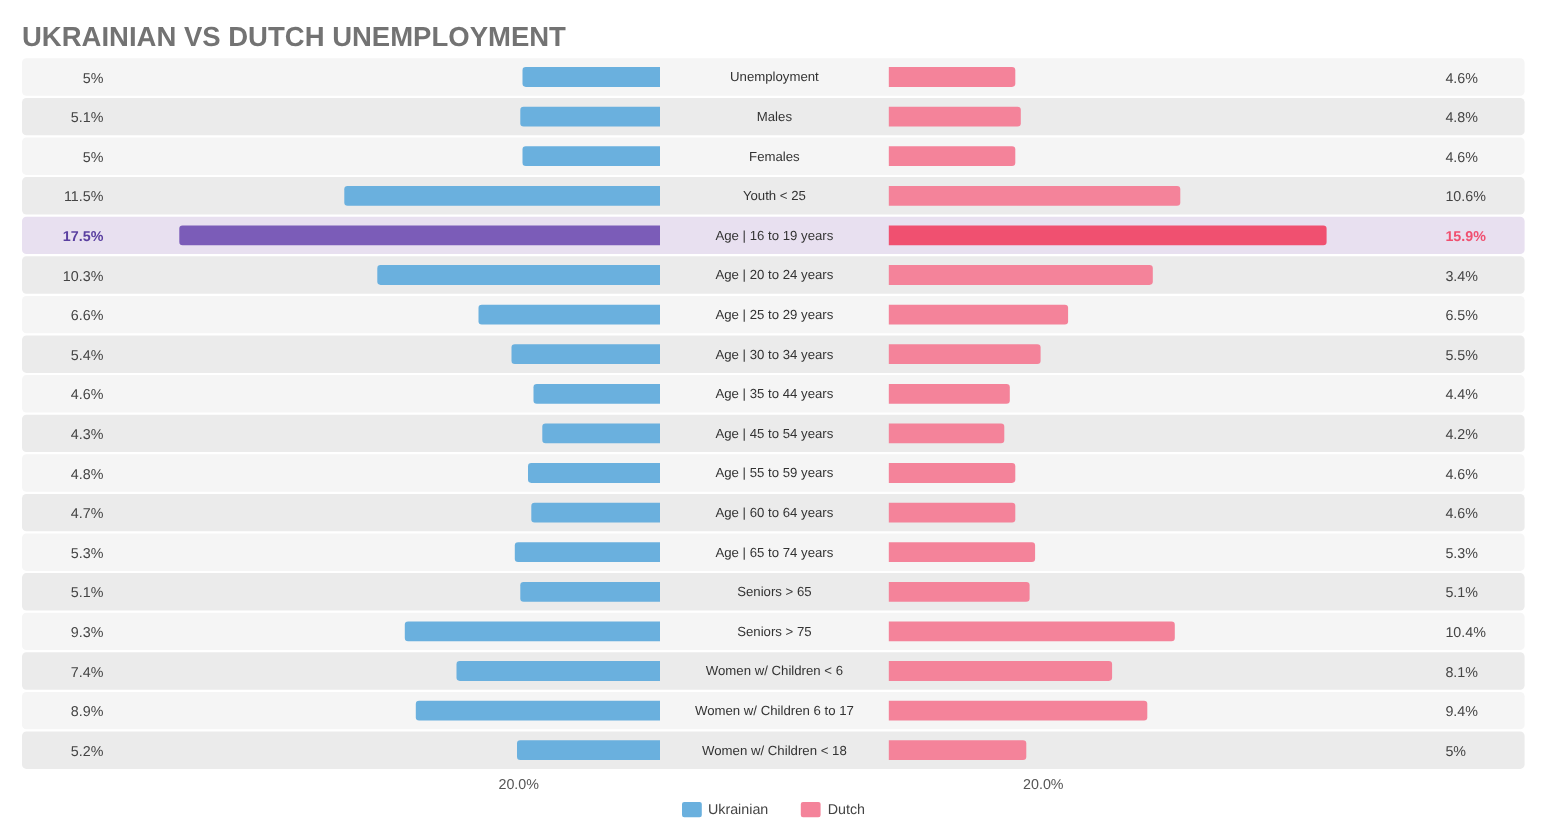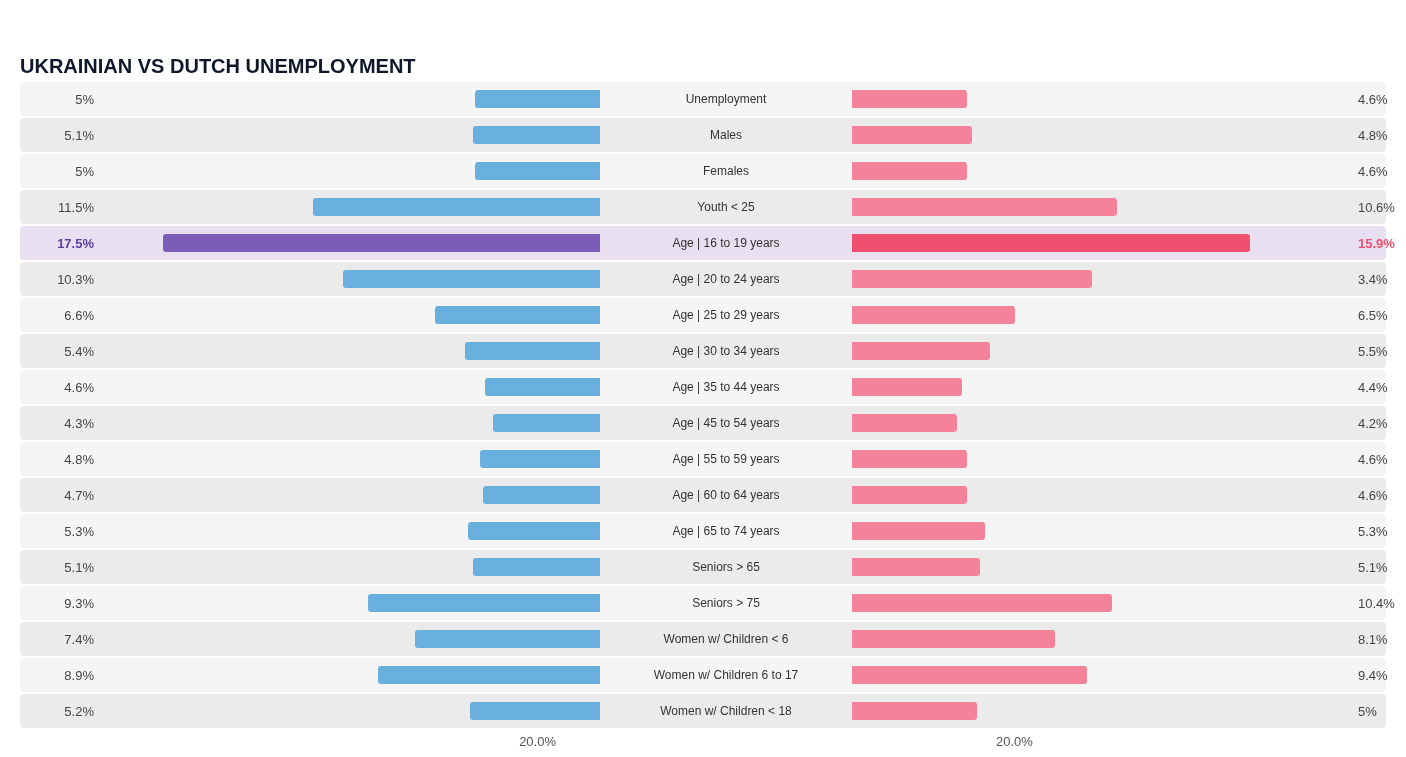--- a/index.html
+++ b/index.html
@@ -8,26 +8,25 @@
       background: #fff;
       width: 1406px;
       min-height: 757px;
     }
     .chart-container {
       width: 1406px;
       padding: 20px 20px 20px 20px;
       background: #fff;
     }
     .chart-title {
-      font-size: 20px;
+      font-size: 25px;
       font-weight: bold;
-      color: #0f172a;
+      color: #737373;
       text-transform: uppercase;
       margin-bottom: 4px;
-      margin-top: 35px;
     }
     .source-line {
       text-align: right;
       font-size: 12px;
       color: #888;
       margin-bottom: 10px;
     }
     .chart-area {
       position: relative;
       width: 100%;
@@ -56,21 +55,21 @@
       justify-content: flex-end;
       align-items: center;
       flex-shrink: 0;
     }
     .left-bar {
       height: 18px;
       background: #6ab0de;
       border-radius: 3px 0 0 3px;
     }
     .label-cell {
-      width: 252px;
+      width: 208px;
       text-align: center;
       font-size: 12px;
       color: #333;
       flex-shrink: 0;
       padding: 0 4px;
     }
     .right-bar-area {
       width: 500px;
       display: flex;
       justify-content: flex-start;
@@ -107,21 +106,20 @@
     }
     .right-val-highlight {
       color: #f05070;
       font-weight: bold;
     }
 
     .footer-axis {
       display: flex;
       margin-top: 6px;
       padding: 0 0 0 80px;
-      justify-content: flex-end;
     }
     .axis-left {
       width: 500px;
       text-align: right;
       font-size: 13px;
       color: #555;
       padding-right: 110px;
     }
     .axis-spacer {
       width: 220px;

